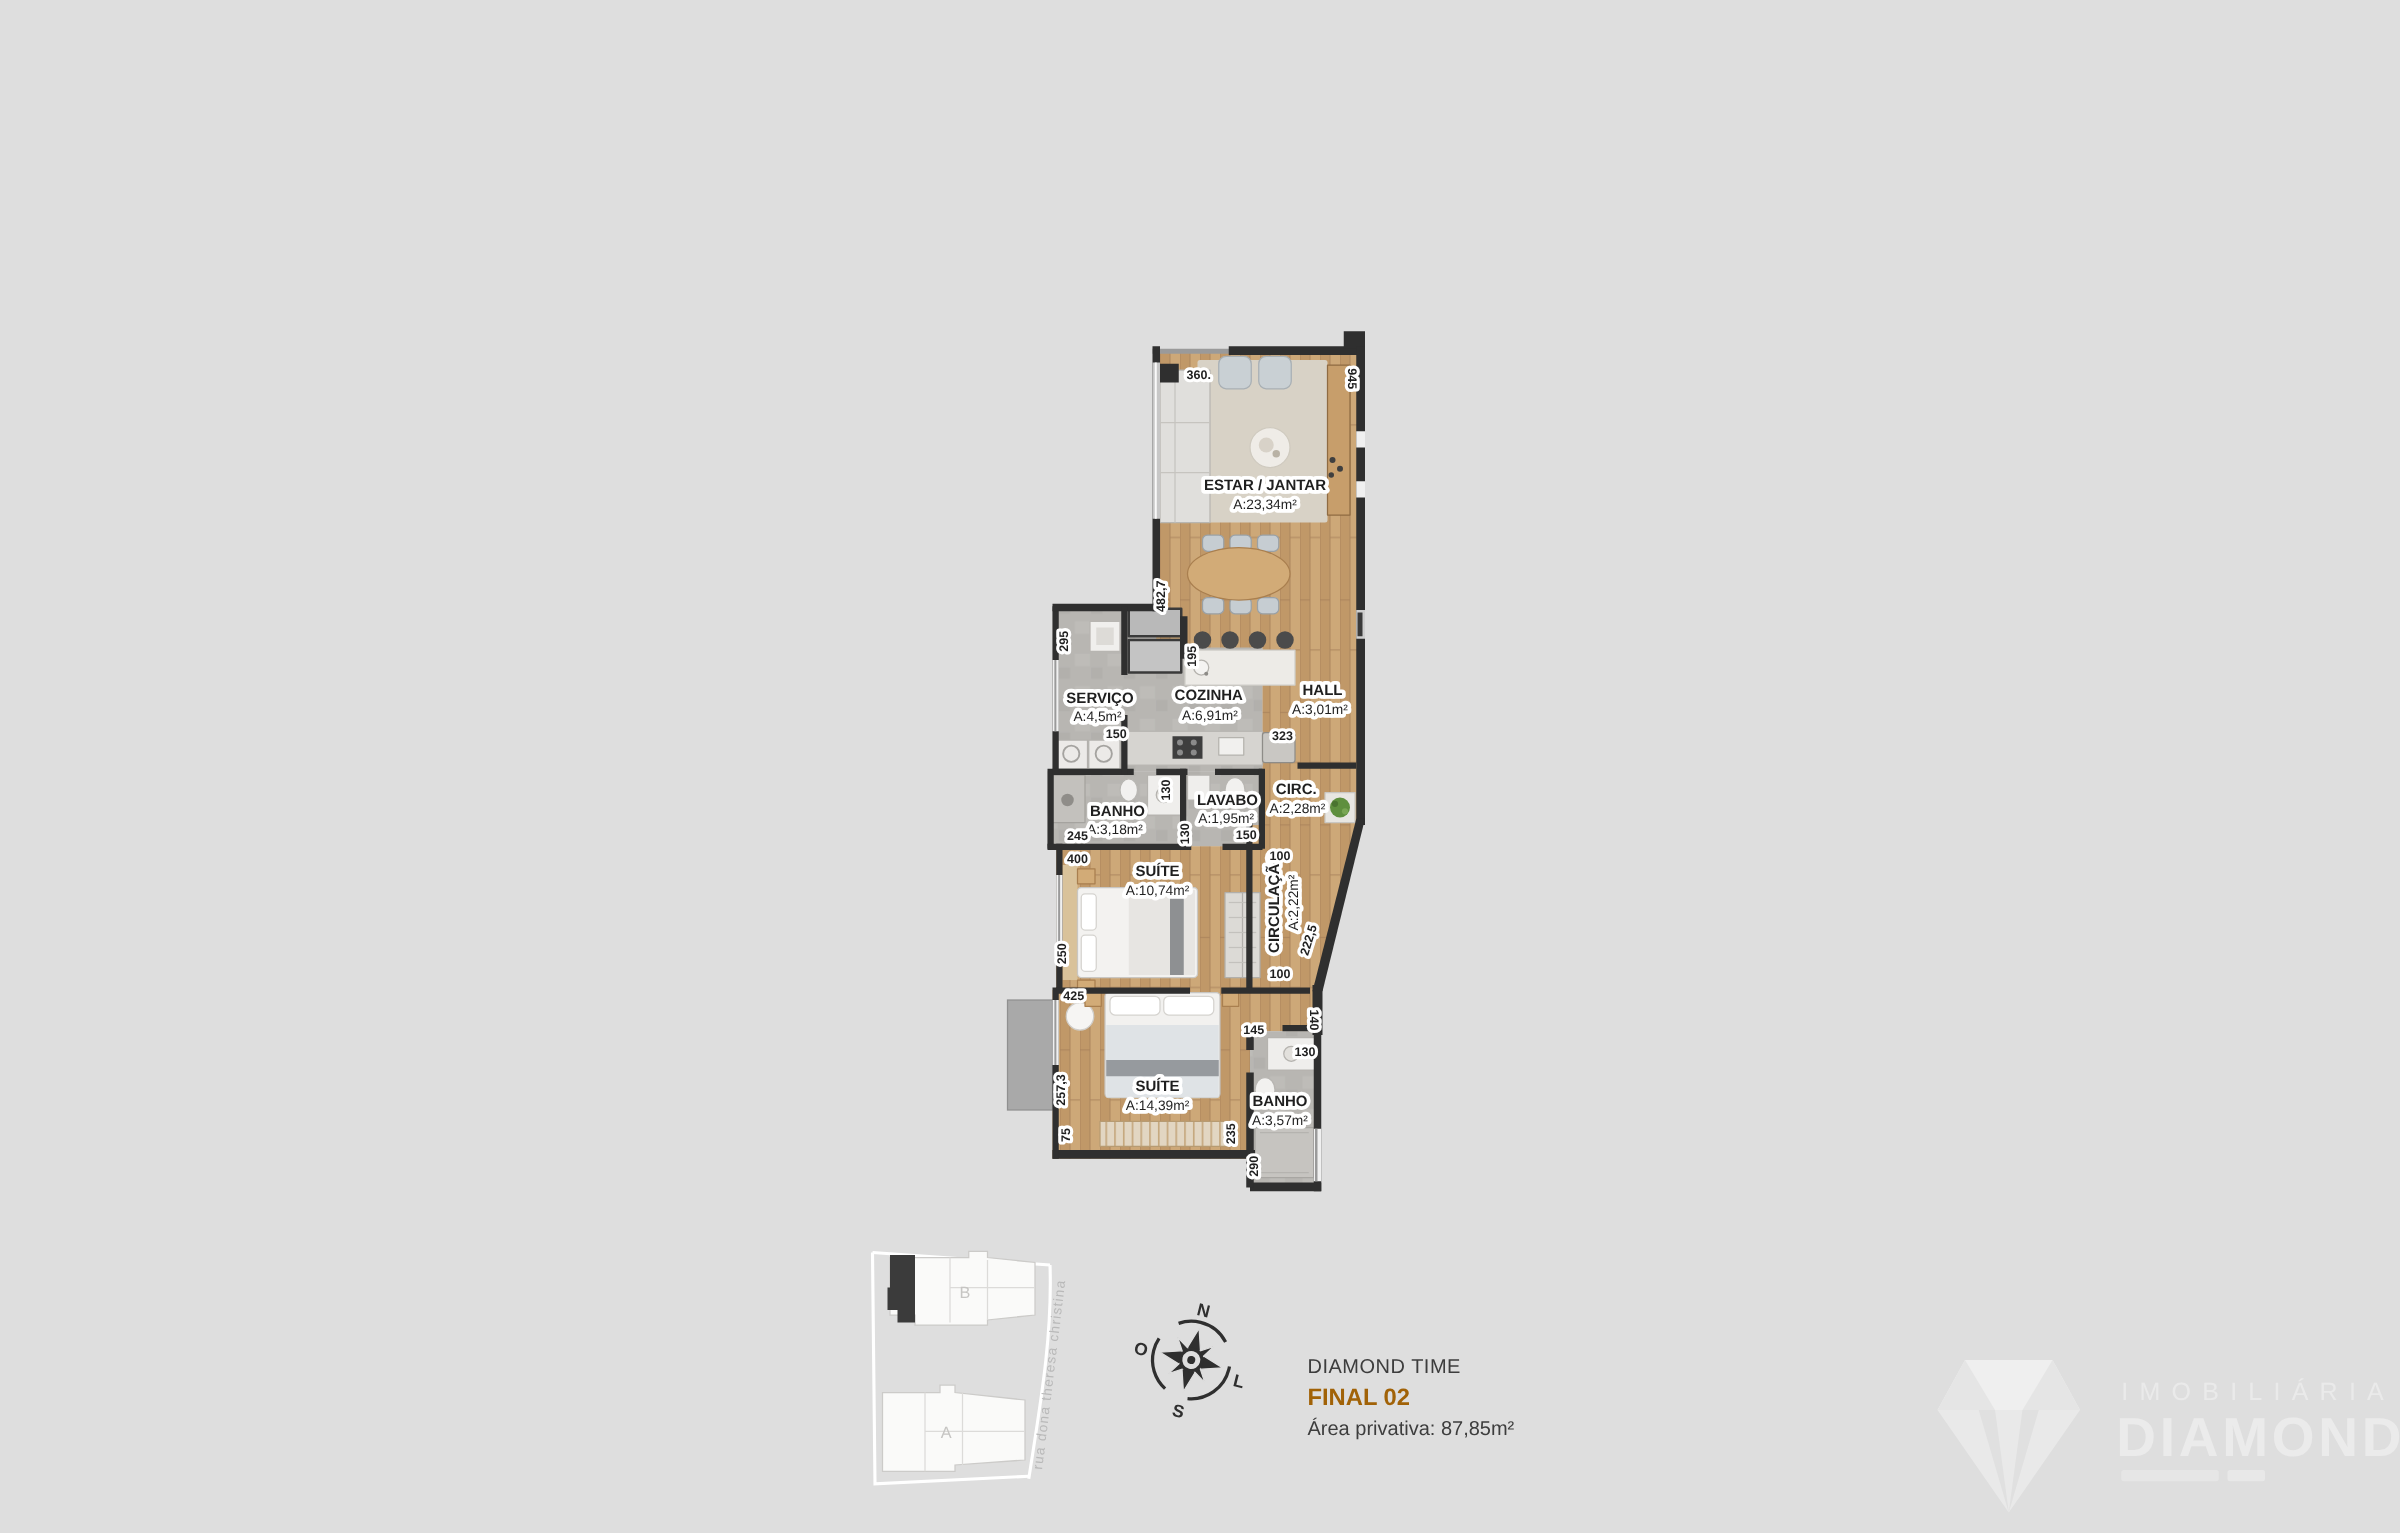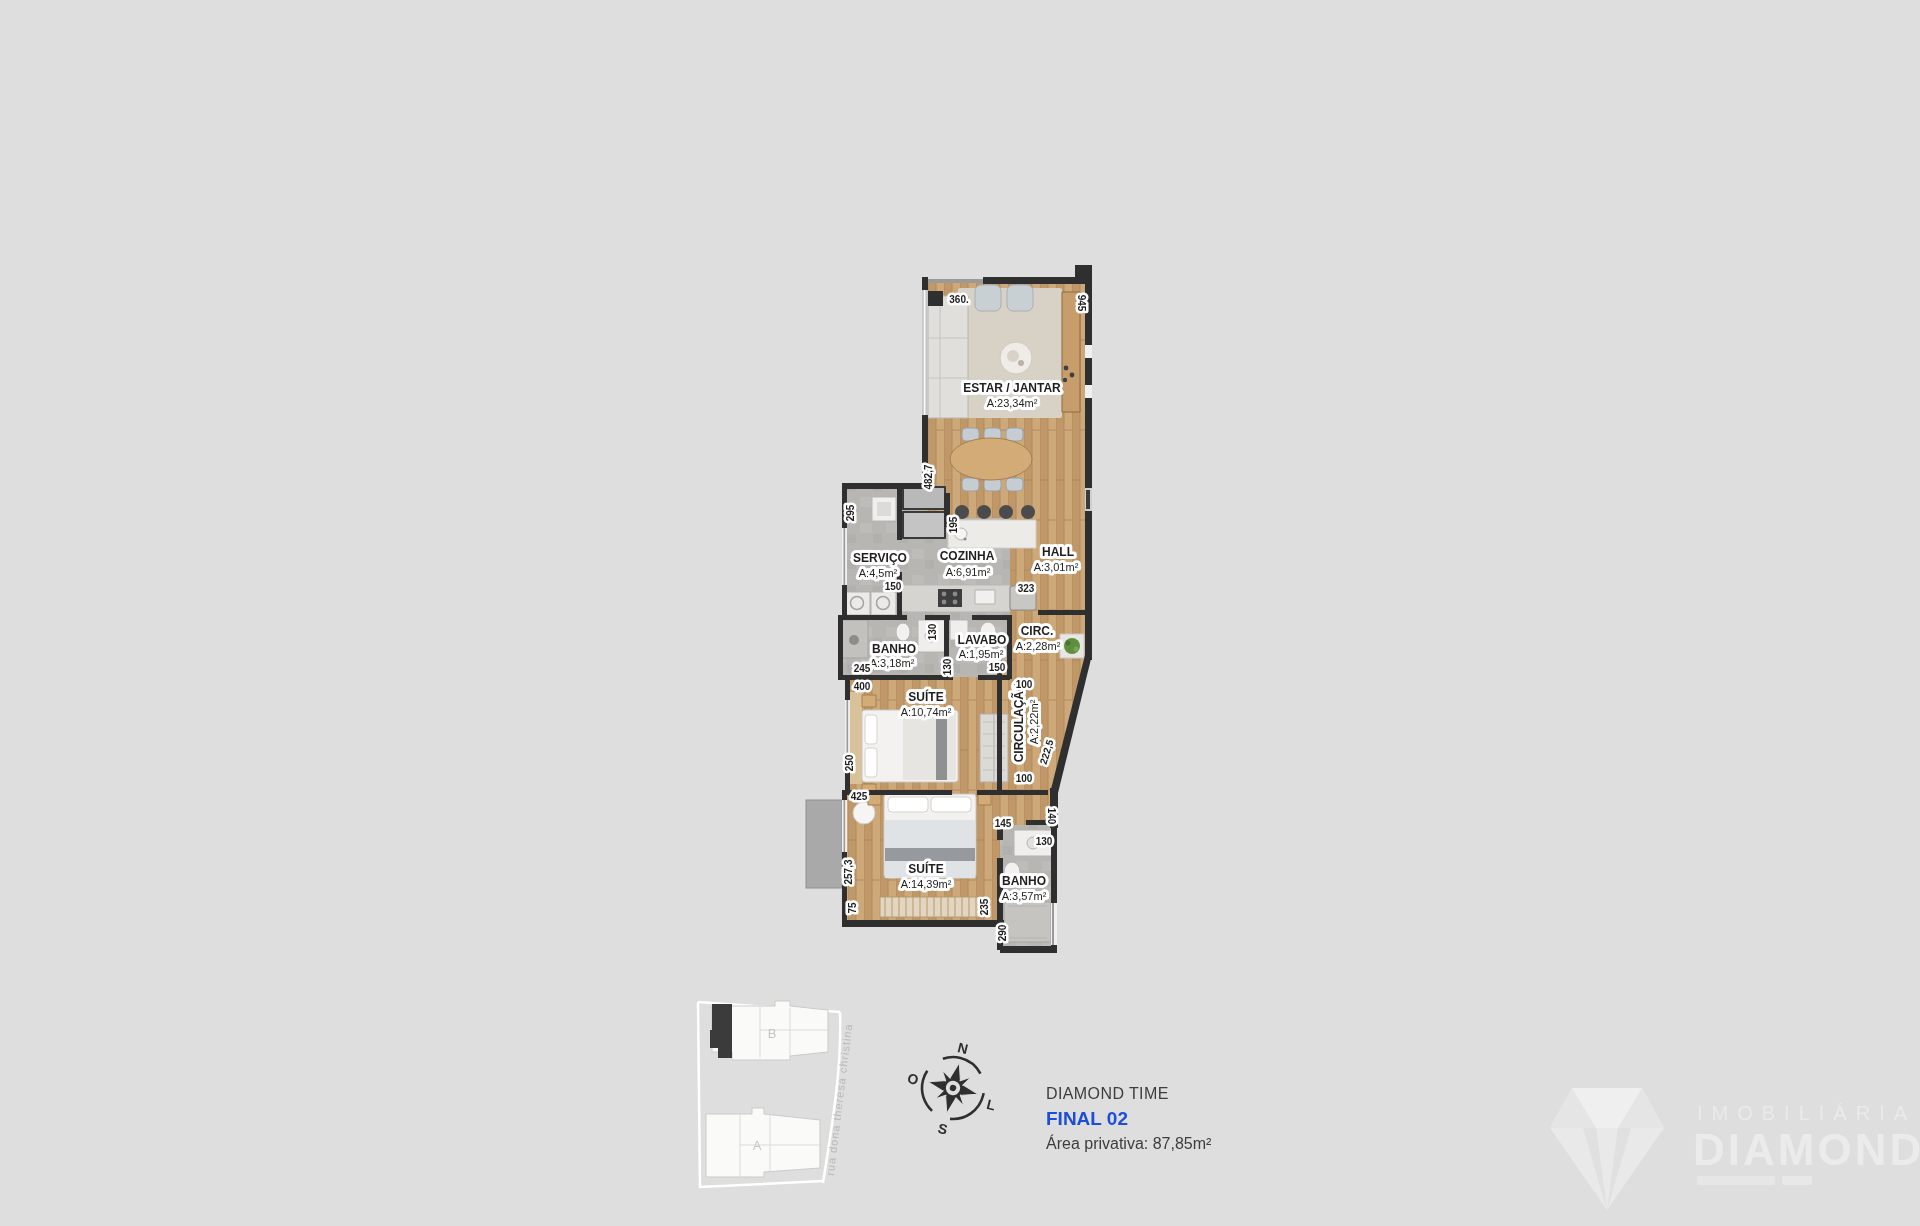--- a/index.html
+++ b/index.html
@@ -12,21 +12,21 @@
   .rarea{font:11px "Liberation Sans",sans-serif;fill:#1f1f1f;text-anchor:middle;
          paint-order:stroke;stroke:#ffffff;stroke-width:6px;stroke-linejoin:round;}
   .dim{font:bold 10px "Liberation Sans",sans-serif;fill:#1f1f1f;text-anchor:middle;
        paint-order:stroke;stroke:#ffffff;stroke-width:5px;stroke-linejoin:round;}
   .bletter{font:13px "Liberation Sans",sans-serif;fill:#c6c5c3;text-anchor:middle;}
   .street{font:11px "Liberation Sans",sans-serif;fill:#b9b9b9;letter-spacing:1px;text-anchor:middle;}
   .cletter{font:bold 14px "Liberation Sans",sans-serif;fill:#2f2f2f;text-anchor:middle;}
   
   .legend{position:absolute;left:1046px;top:1049px;color:#3d3d3d;}
   .legend .l1{font-size:16px;letter-spacing:.4px;margin-top:36px;}
-  .legend .l2{font-size:19px;font-weight:bold;color:#1d4ed8;margin-top:5px;}
+  .legend .l2{font-size:19px;font-weight:bold;color:#a16207;margin-top:5px;}
   .legend .l3{font-size:16px;margin-top:5px;text-align:right;}
   
   .wm-imob{font:20px "Liberation Sans",sans-serif;fill:#eaeaea;letter-spacing:9px;}
   .wm-diam{font:bold 44px "Liberation Sans",sans-serif;fill:#ebebeb;letter-spacing:3px;}
 </style>
 </head>
 <body>
 
 <div class="canvas">
 

